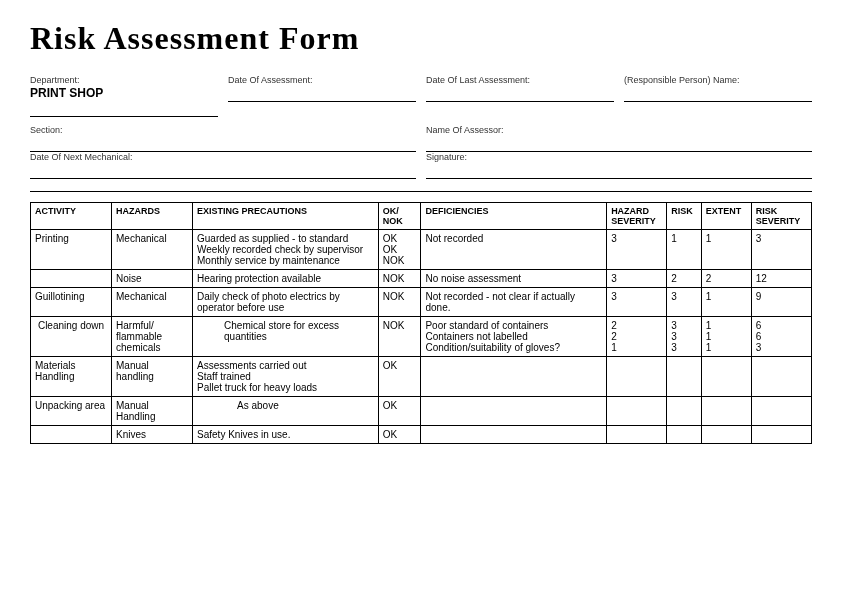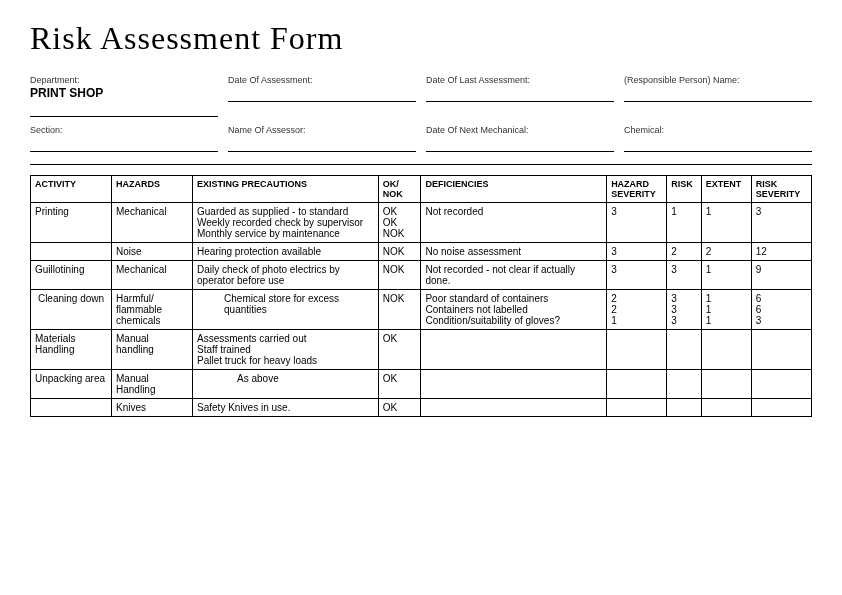--- a/index.html
+++ b/index.html
@@ -7,21 +7,21 @@
       background: #fff;
       font-family: Arial, sans-serif;
       font-size: 11px;
       color: #000;
       width: 842px;
       min-height: 595px;
       padding: 20px 30px;
     }
     .page-title {
       font-size: 32px;
-      font-weight: normal;
+      font-weight: bold;
       font-family: Georgia, serif;
       margin-bottom: 18px;
       letter-spacing: 1px;
     }
     .header-fields {
       display: grid;
       grid-template-columns: 1fr 1fr 1fr 1fr;
       gap: 17px 10px;
       margin-bottom: 4px;
     }
@@ -37,21 +37,21 @@
       margin-top: 1px;
     }
     .header-field .underline {
       border-bottom: 1px solid #000;
       display: block;
       margin-top: 3px;
       height: 14px;
     }
     .header-row2 {
       display: grid;
-      grid-template-columns: 1fr 1fr 1fr 1fr;
+      grid-template-columns: 1fr 1fr;
       gap: 0 10px;
       margin-top: 8px;
       margin-bottom: 12px;
     }
     .header-row2 label {
       font-size: 9px;
       display: block;
       color: #333;
     }
     .header-row2 .underline {
@@ -126,21 +126,21 @@
   </div>
   <div>
     <label>Name Of Assessor:</label>
     <span class="underline"></span>
   </div>
   <div>
     <label>Date Of Next Mechanical:</label>
     <span class="underline"></span>
   </div>
   <div>
-    <label>Chemical:</label>
+    <label>Signature:</label>
     <span class="underline"></span>
   </div>
 </div>
 
 <div class="separator"></div>
 
 <table>
   <thead>
     <tr>
       <th class="col-activity">ACTIVITY</th>

